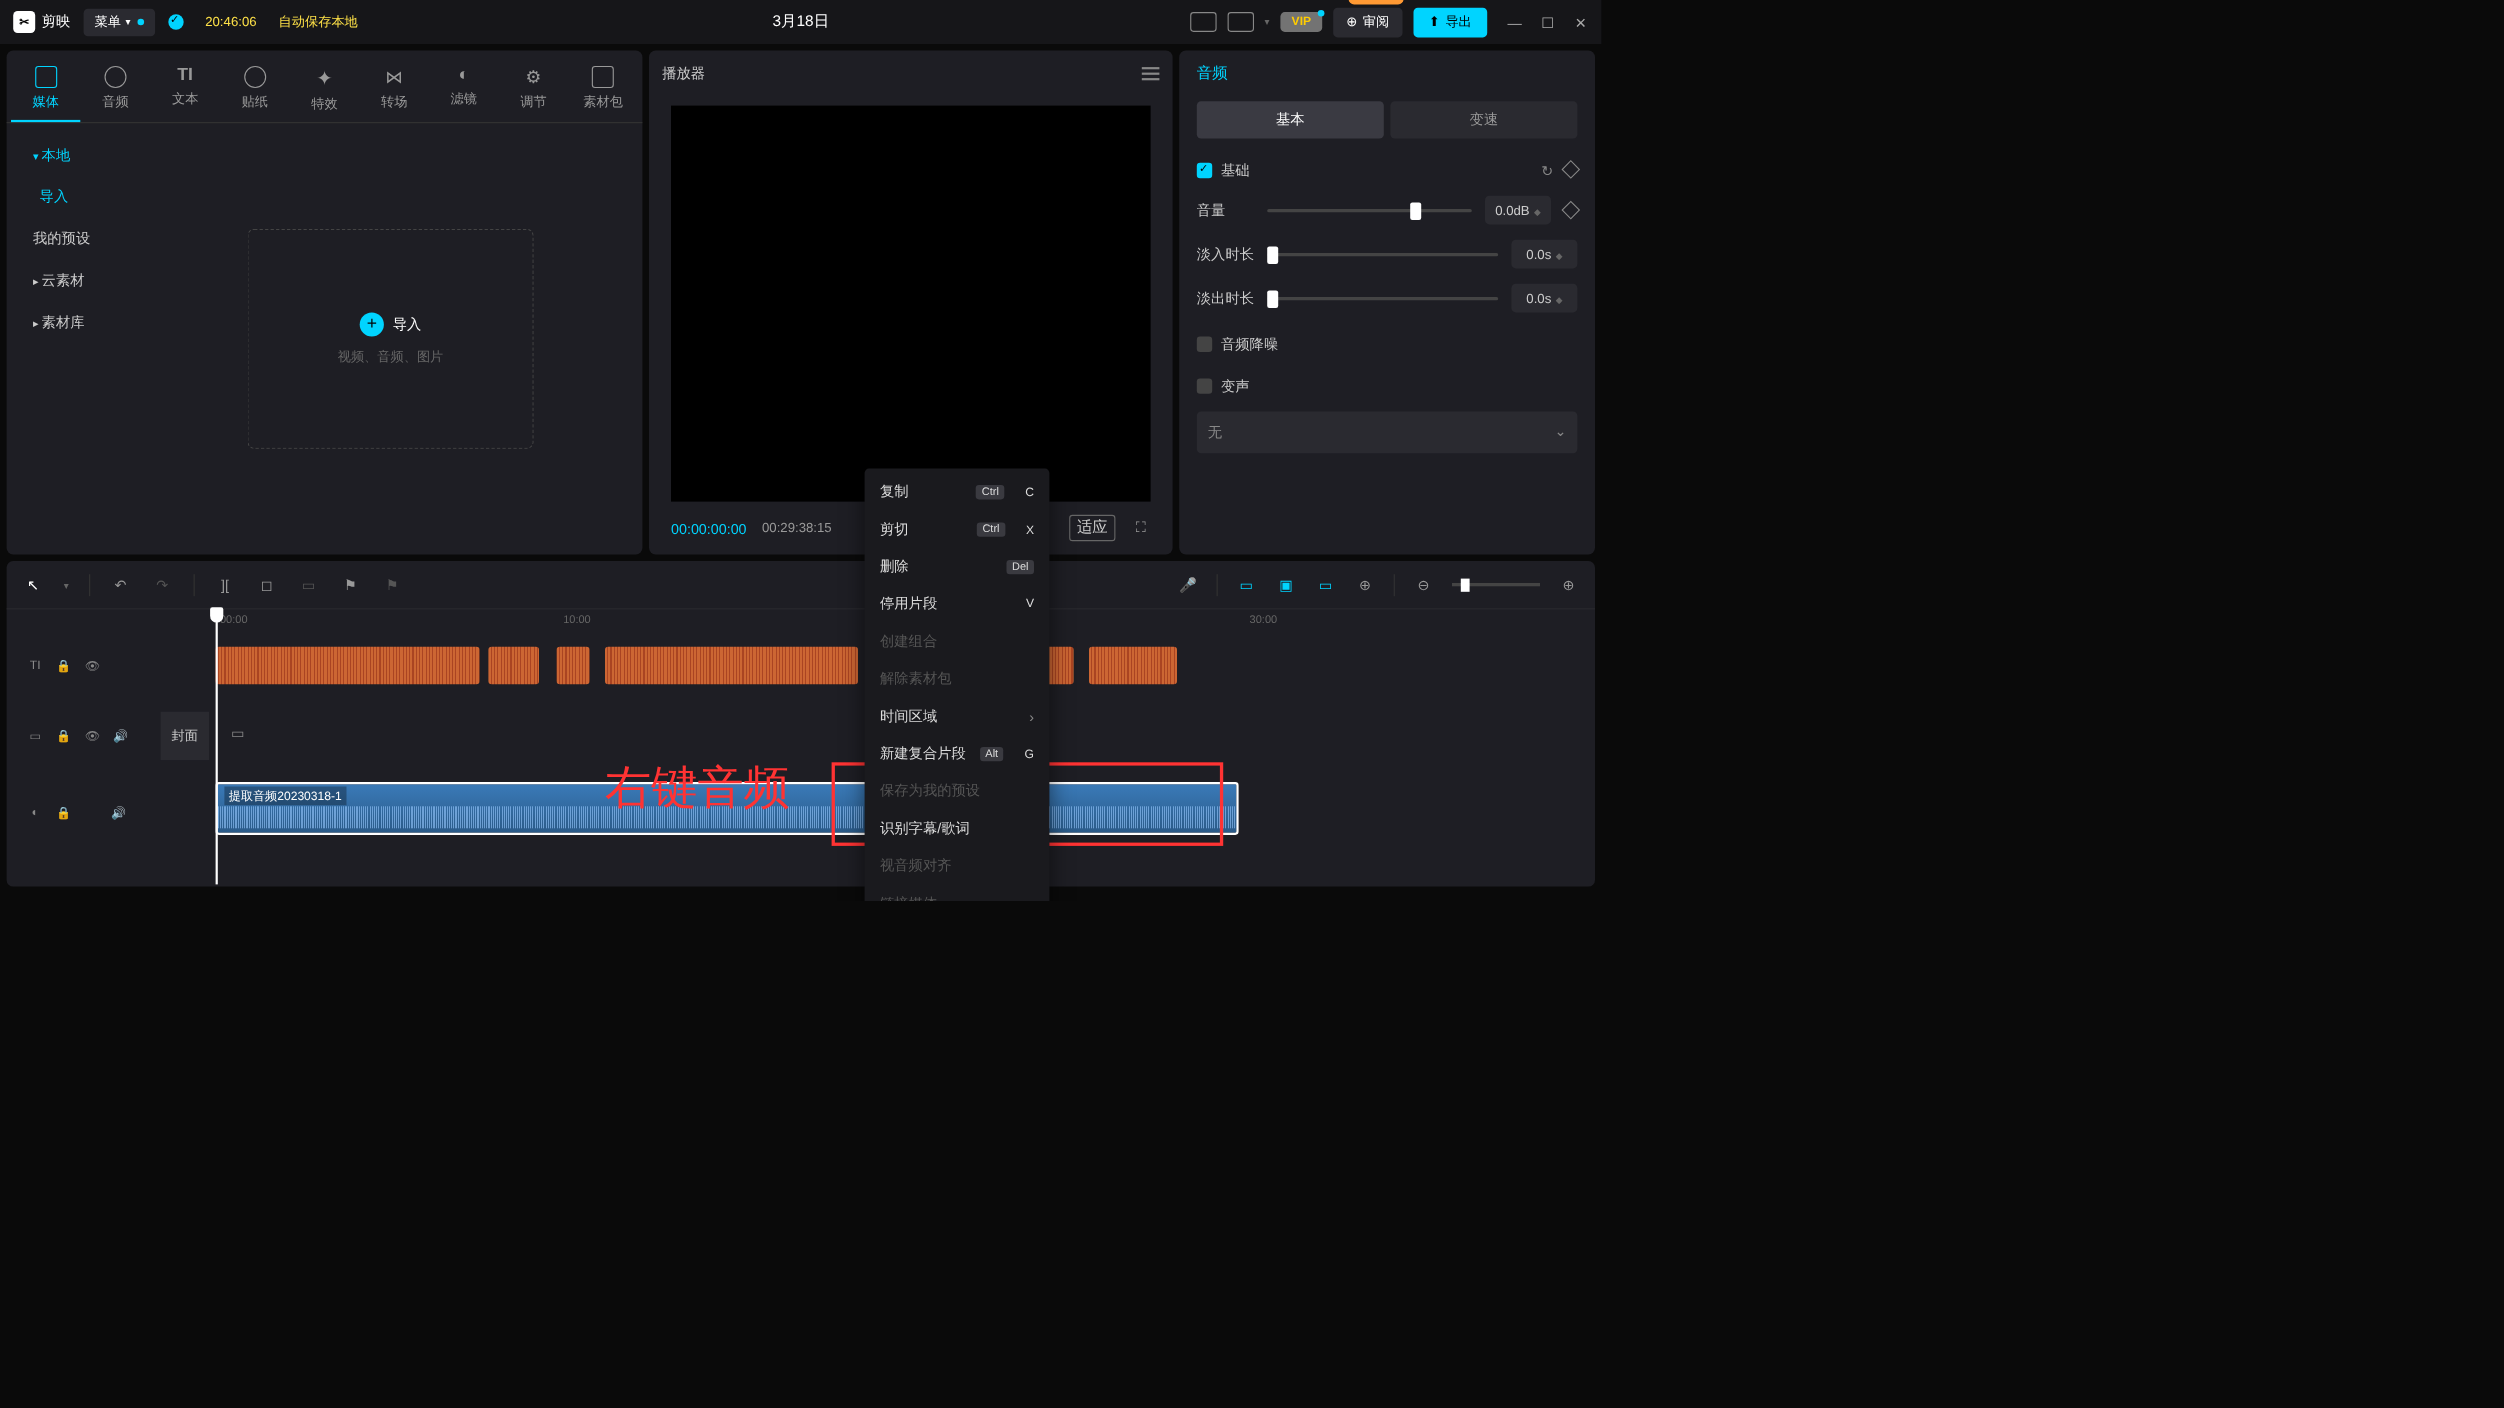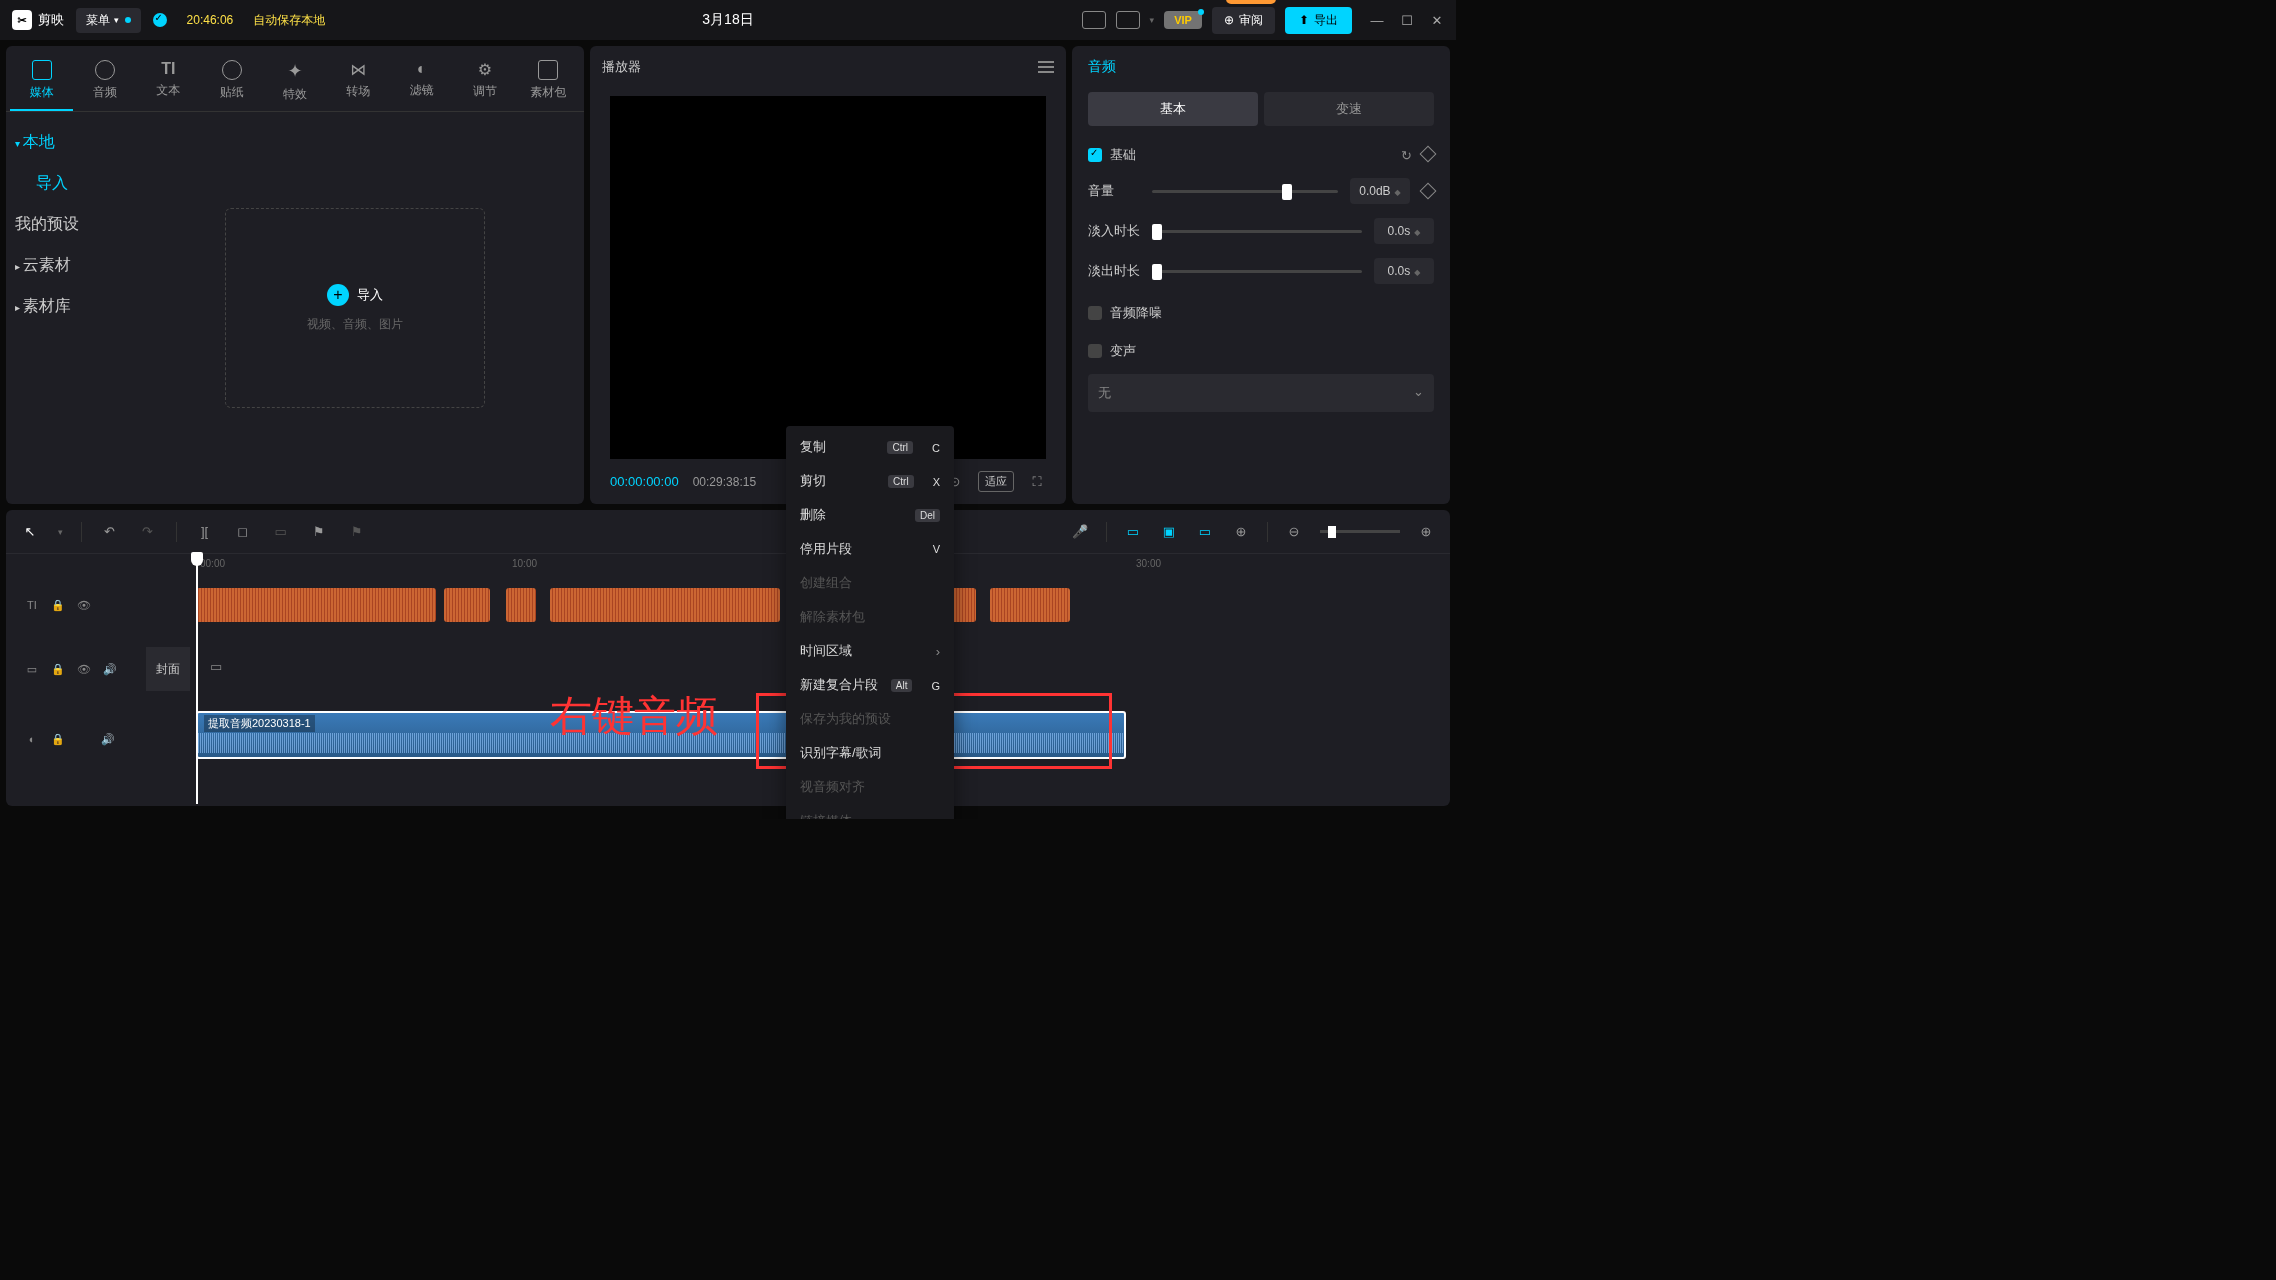--- a/index.html
+++ b/index.html
@@ -30,21 +30,21 @@
 .panel { background: #1e1e24; border-radius: 6px; }
 
 
 .media-panel { width: 578px; display: flex; flex-direction: column; }
 .media-tabs { display: flex; padding: 8px 4px 0; border-bottom: 1px solid #333; }
 .media-tab { flex: 1; display: flex; flex-direction: column; align-items: center; gap: 4px; padding: 6px 0 8px; color: #999; font-size: 12px; cursor: pointer; }
 .media-tab.active { color: #00d4ff; border-bottom: 2px solid #00d4ff; }
 .tab-icon { width: 20px; height: 20px; border: 1.5px solid currentColor; border-radius: 3px; }
 .media-body { display: flex; flex: 1; }
 .media-sidebar { width: 120px; padding: 10px 0; }
-.side-item { padding: 10px 9px; color: #ccc; font-size: 16px; cursor: pointer; }
+.side-item { padding: 10px 24px; color: #ccc; font-size: 13px; cursor: pointer; }
 .side-item.active { color: #00d4ff; }
 .side-item.sub { padding-left: 30px; color: #00d4ff; }
 .side-item.expandable::before { content: '▸ '; font-size: 10px; }
 .side-item.expanded::before { content: '▾ '; font-size: 10px; }
 .media-content { flex: 1; display: flex; align-items: center; justify-content: center; }
 .import-zone { width: 260px; height: 200px; border: 1px dashed #444; border-radius: 6px; display: flex; flex-direction: column; align-items: center; justify-content: center; gap: 10px; }
 .import-btn { display: flex; align-items: center; gap: 8px; color: #fff; }
 .plus-circle { width: 22px; height: 22px; background: #00d4ff; border-radius: 50%; color: #000; display: flex; align-items: center; justify-content: center; font-size: 16px; }
 .import-hint { color: #666; font-size: 12px; }
 
@@ -52,21 +52,21 @@
 .player-panel { width: 476px; display: flex; flex-direction: column; padding: 12px; }
 .player-header { display: flex; justify-content: space-between; align-items: center; margin-bottom: 20px; }
 .hamburger { display: flex; flex-direction: column; gap: 3px; }
 .hamburger span { width: 16px; height: 2px; background: #888; }
 .player-viewport { background: #000; flex: 1; margin: 0 8px; }
 .player-controls { display: flex; align-items: center; gap: 14px; padding: 12px 8px 0; }
 .time-current { color: #00d4ff; font-size: 13px; }
 .time-total { color: #999; font-size: 12px; }
 .player-controls .spacer { flex: 1; }
 .ctrl-icon { width: 18px; height: 18px; color: #999; display: flex; align-items: center; justify-content: center; }
-.fit-label { border: 1px solid #666; padding: 2px 6px; border-radius: 3px; font-size: 11px; color: #ccc; }
+.fit-label { border: 1px solid #666; padding: 2px 6px; border-radius: 3px; font-size: 14px; color: #ccc; }
 
 
 .props-panel { flex: 1; padding: 12px 16px; }
 .props-title { color: #00d4ff; font-size: 14px; margin-bottom: 16px; }
 .props-tabs { display: flex; gap: 6px; margin-bottom: 20px; }
 .props-tab { flex: 1; text-align: center; padding: 8px; background: #2a2a30; border-radius: 4px; color: #999; font-size: 13px; }
 .props-tab.active { background: #3a3a42; color: #fff; }
 .prop-section { margin-bottom: 20px; }
 .section-header { display: flex; align-items: center; gap: 8px; margin-bottom: 14px; }
 .check-toggle { width: 14px; height: 14px; background: #00d4ff; border-radius: 3px; position: relative; }

